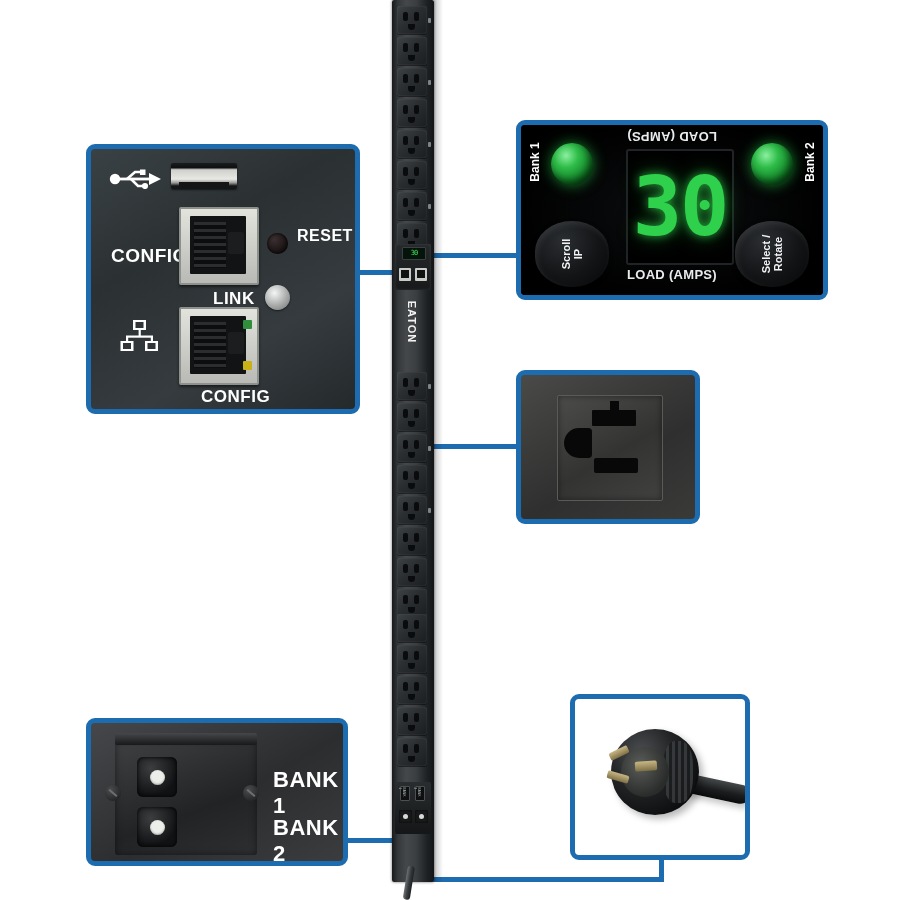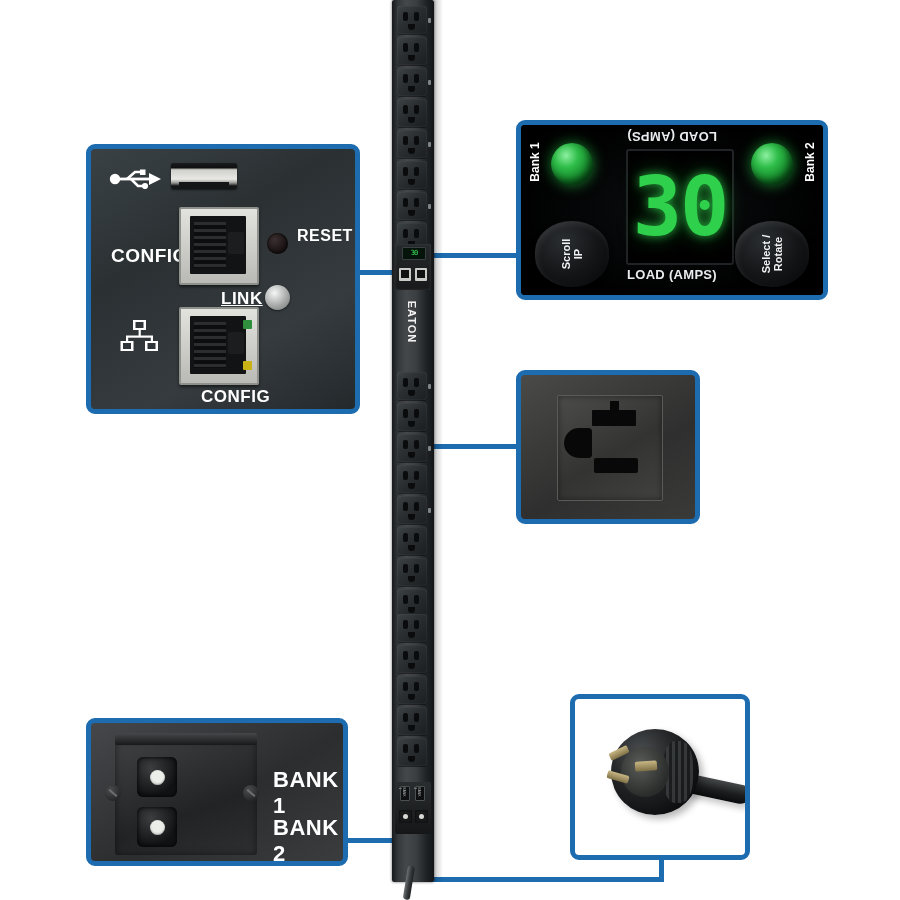--- a/index.html
+++ b/index.html
@@ -289,21 +289,21 @@
 
     <div class="lbl" style="left:20px;top:96px;font-size:19px;">CONFIG</div>
 
     <div class="rj-big" style="left:88px;top:58px;">
       <div class="rj-in"></div>
     </div>
 
     <div class="reset-btn"></div>
     <div class="lbl" style="left:206px;top:78px;font-size:16px;">RESET</div>
 
-    <div class="lbl" style="left:130px;top:140px;font-size:17px;text-decoration:underline;">LINK</div>
+    <div class="lbl" style="left:122px;top:140px;font-size:17px;">LINK</div>
 
     <div class="status-led"></div>
 
     <span class="net-ico">
       <svg viewBox="0 0 40 34" width="40" height="34">
         <rect x="14" y="1" width="13" height="10" fill="#fff"></rect>
         <rect x="16.5" y="3" width="8" height="6" fill="#2f3538"></rect>
         <rect x="19.6" y="11" width="2.2" height="7" fill="#fff"></rect>
         <rect x="7" y="16.5" width="27" height="2.2" fill="#fff"></rect>
         <rect x="7" y="18" width="2.2" height="5" fill="#fff"></rect>

